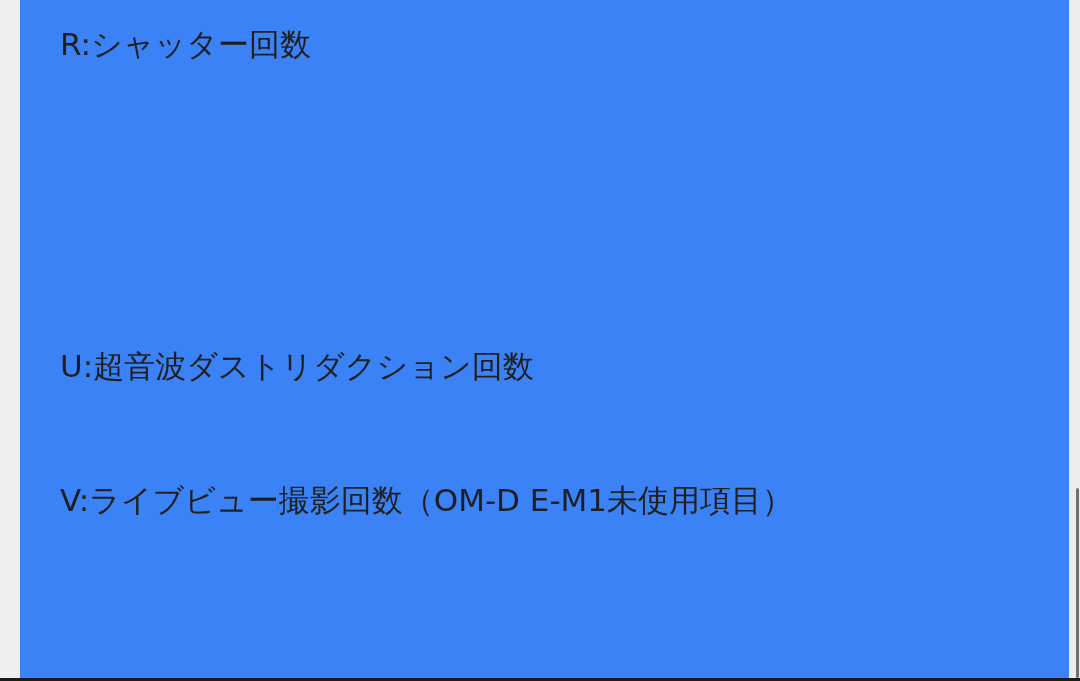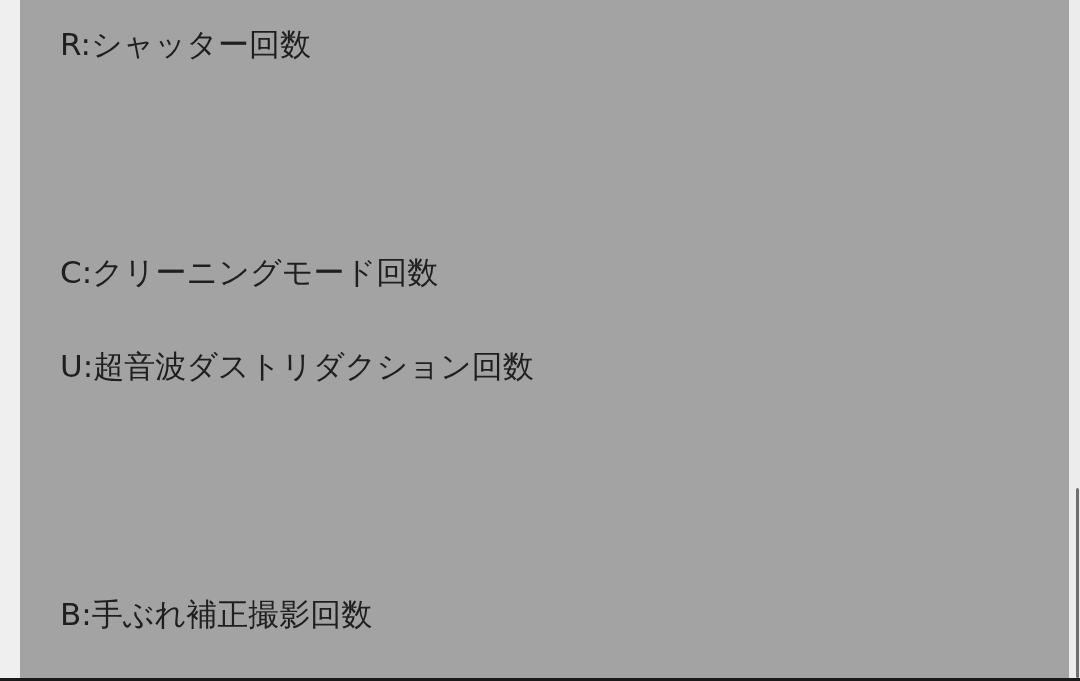--- a/index.html
+++ b/index.html
@@ -23,21 +23,21 @@
     .right-gutter {
       position: absolute;
       left: 1069px; top: 0;
       width: 11px; height: 681px;
       background: #ececec;
     }
     .page {
       position: absolute;
       left: 20px; top: 0;
       width: 1049px; height: 681px;
-      background: #a3a3a3;
+      background: #3b82f6;
     }
     .item {
       position: absolute;
       left: 40px;
       font-size: 31px;
       line-height: 40px;
       color: #1f1f1f;
       white-space: nowrap;
       letter-spacing: 0px;
     }
@@ -57,20 +57,19 @@
       background: #1a1a1a;
     }
   </style>
 </head>
 <body>
 
 <div class="left-gutter"></div>
 
 <div class="page">
   <div class="item" style="top:24px">R:シャッター回数</div>
-  <div class="item" style="top:252px">C:クリーニングモード回数</div>
   <div class="item" style="top:346px">U:超音波ダストリダクション回数</div>
-  <div class="item" style="top:594px">B:手ぶれ補正撮影回数</div>
+  <div class="item" style="top:480px">V:ライブビュー撮影回数（OM-D E-M1未使用項目）</div>
 </div>
 
 <div class="right-gutter"></div>
 <div class="scrollbar"></div>
 <div class="bottom-line"></div>
 
 </body></html>

